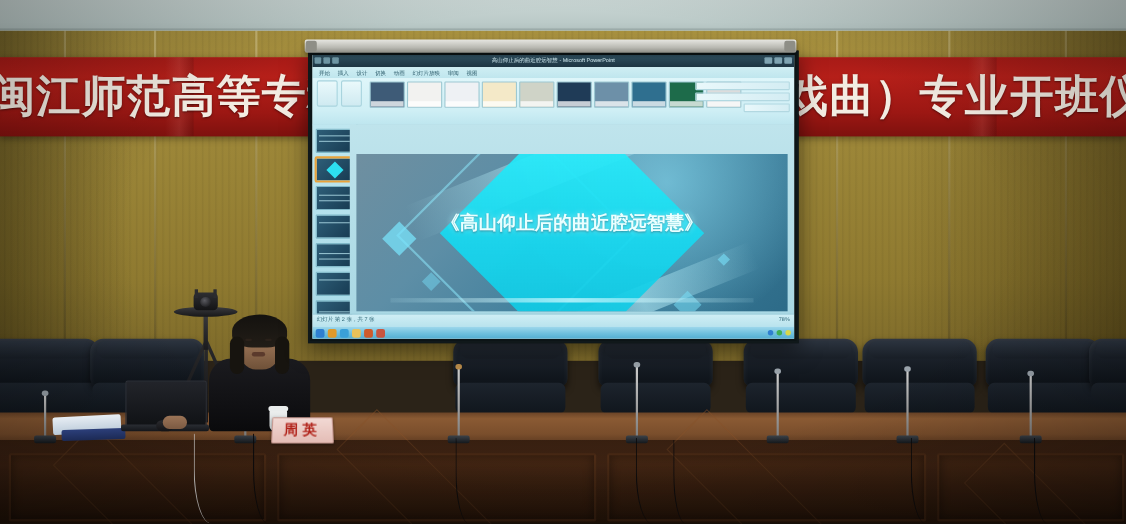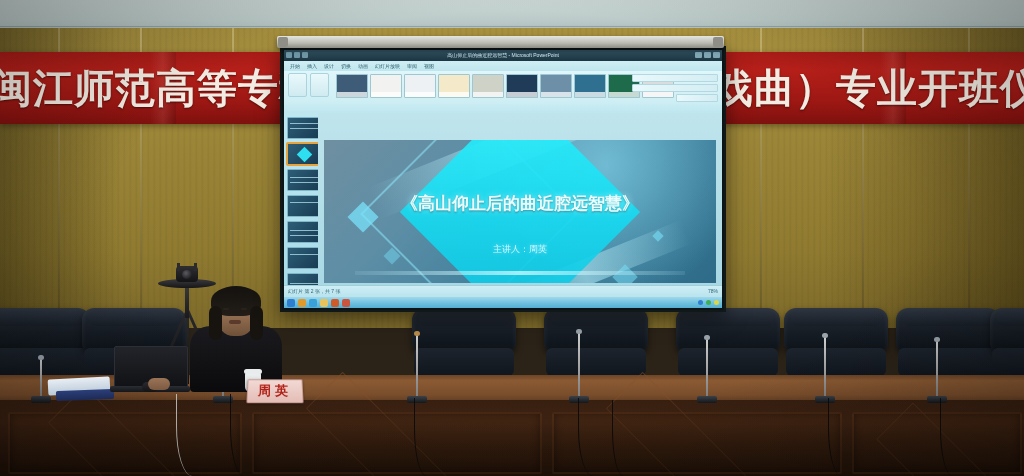--- a/index.html
+++ b/index.html
@@ -413,21 +413,20 @@
           <div class="sl-streak" style="left:150px;top:120px;width:220px;height:26px;"></div>
           <div class="sl-diamond-out"></div>
           <div class="sl-diamond"></div>
           <div class="sl-sq" style="left:28px;top:66px;width:22px;height:22px;"></div>
           <div class="sl-sq" style="left:62px;top:110px;width:12px;height:12px;opacity:.6;"></div>
           <div class="sl-sq" style="left:292px;top:128px;width:18px;height:18px;opacity:.7;"></div>
           <div class="sl-sq" style="left:330px;top:92px;width:8px;height:8px;opacity:.8;"></div>
           <div class="sl-sq" style="left:318px;top:166px;width:10px;height:10px;opacity:.75;"></div>
           <div class="sl-sq" style="left:94px;top:152px;width:9px;height:9px;opacity:.65;"></div>
           <div class="sl-title">《高山仰止后的曲近腔远智慧》</div>
-          <div class="sl-sub">主讲人：周英</div>
           <div class="sl-bar"></div>
         </div>
       </div>
 
       <div class="ppt-status">
         <span>幻灯片 第 2 张，共 7 张</span>
         <span class="right">78%</span>
       </div>
 
       <div class="taskbar">

